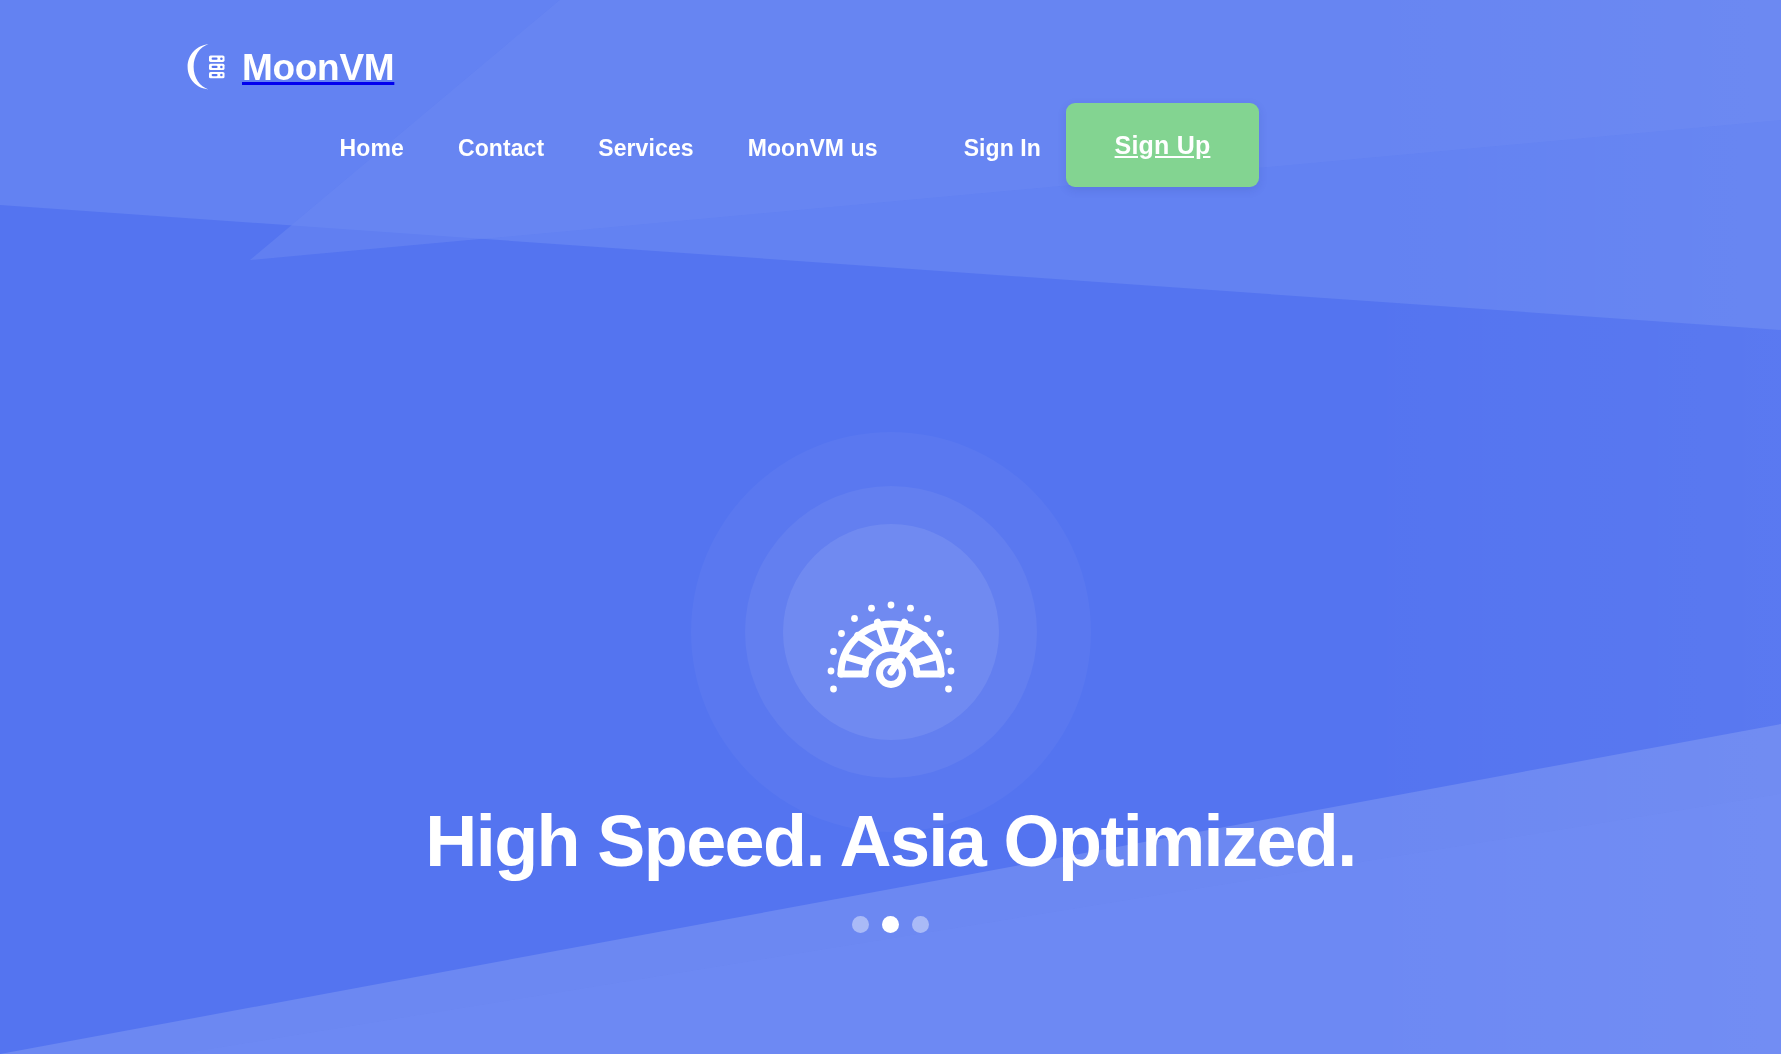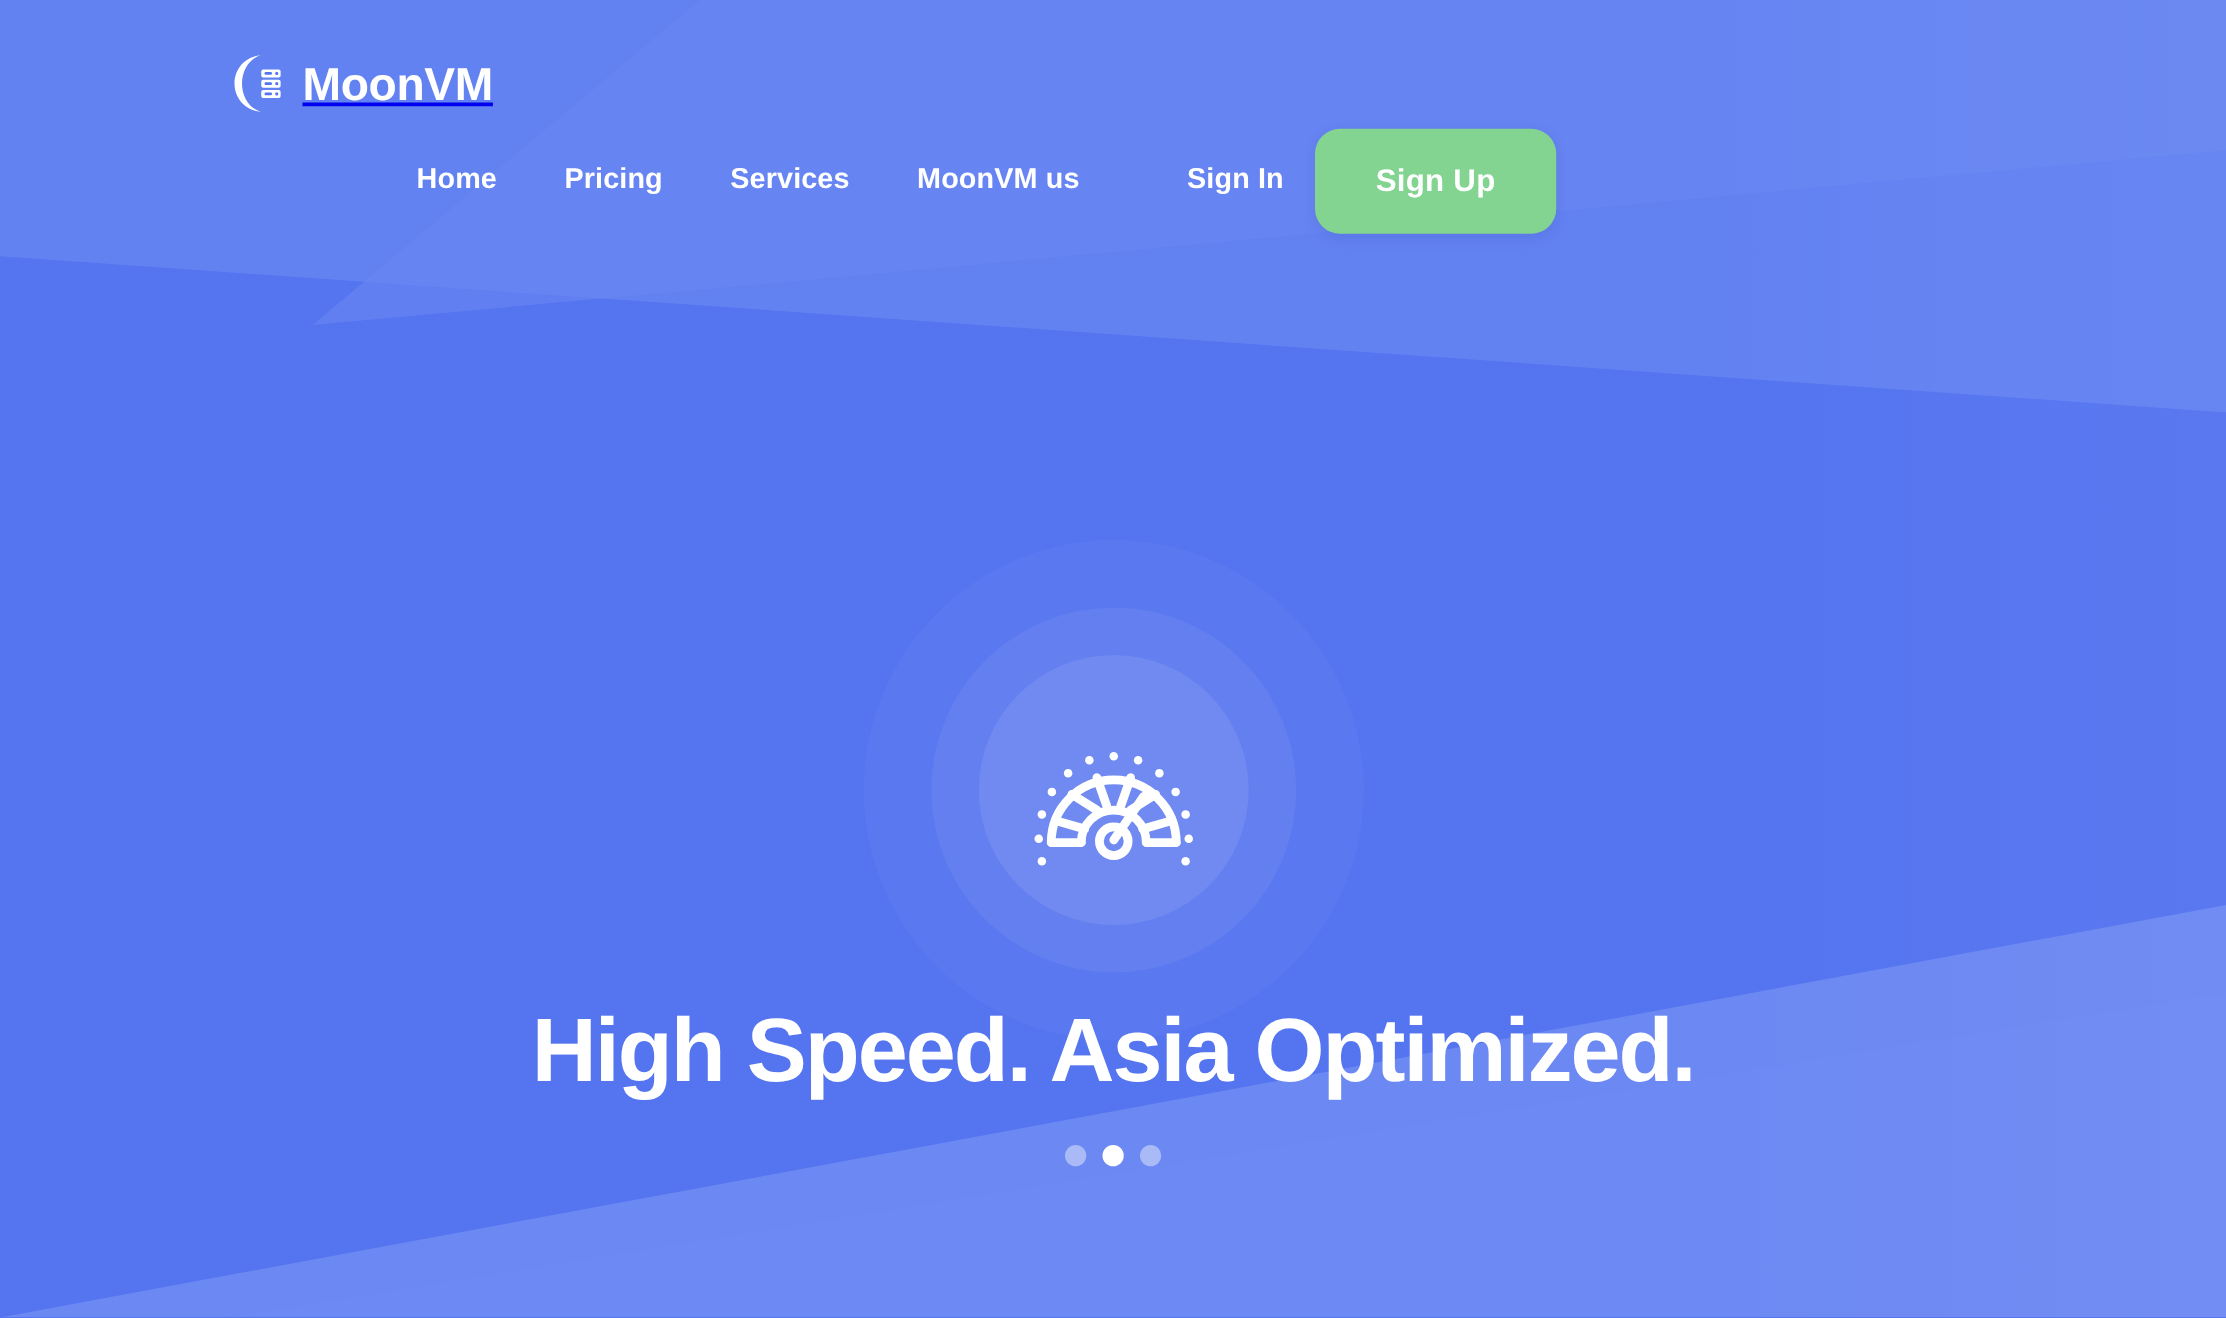--- a/index.html
+++ b/index.html
@@ -61,35 +61,36 @@
     position:absolute; left:182px; top:42px;
     display:flex; align-items:center; gap:14px;
   }
   .brand-icon{ width:46px; height:50px; display:block; }
   .brand-name{
     color:#ffffff; font-size:37px; font-weight:700; letter-spacing:-.3px;
     line-height:1;
   }
 
   .nav{
-    position:absolute; right:180px; top:103px;
-    display:flex; align-items:flex-start; gap:0;
+    position:absolute; right:166px; top:103px;
+    display:flex; align-items:flex-end; gap:0;
   }
   .nav-link{
     color:#ffffff; font-size:23px; font-weight:700; letter-spacing:.1px;
     text-decoration:none; padding:0 27px; line-height:78px; white-space:nowrap;
     cursor:pointer;
   }
   .nav-link.signin{ margin-left:32px; padding-right:25px; }
   .btn-signup{
-    background:#83D491; color:#ffffff; border:none; border-radius:20px;
+    background:#83D491; color:#ffffff; border:none; border-radius:9px;
     font-family:"Liberation Sans", sans-serif;
     font-size:25px; font-weight:700; letter-spacing:.2px;
     width:193px; height:84px; cursor:pointer;
     box-shadow:0 3px 10px rgba(27,45,120,.12);
+    text-decoration:underline;
   }
 
   
   .hero{ position:absolute; inset:0; z-index:4; }
 
   .pulse-wrap{
     position:absolute; left:50%; top:632px; transform:translate(-50%,-50%);
     width:430px; height:430px;
     display:flex; align-items:center; justify-content:center;
   }
@@ -150,21 +151,21 @@
           <circle cx="39.4" cy="16.7" r="1.25" fill="#5474F0"></circle>
           <circle cx="39.4" cy="24.9" r="1.25" fill="#5474F0"></circle>
           <circle cx="39.4" cy="33.1" r="1.25" fill="#5474F0"></circle>
         </svg>
       </span>
       <span class="brand-name">MoonVM</span>
     </a>
 
     <nav class="nav">
       <a class="nav-link" href="#">Home</a>
-      <a class="nav-link" href="#">Pricing</a>
+      <a class="nav-link" href="#">Contact</a>
       <a class="nav-link" href="#">Services</a>
       <a class="nav-link" href="#">MoonVM us</a>
       <a class="nav-link signin" href="#">Sign In</a>
       <button class="btn-signup">Sign Up</button>
     </nav>
   </header>
 
   <section class="hero">
 
     <div class="pulse-wrap">

